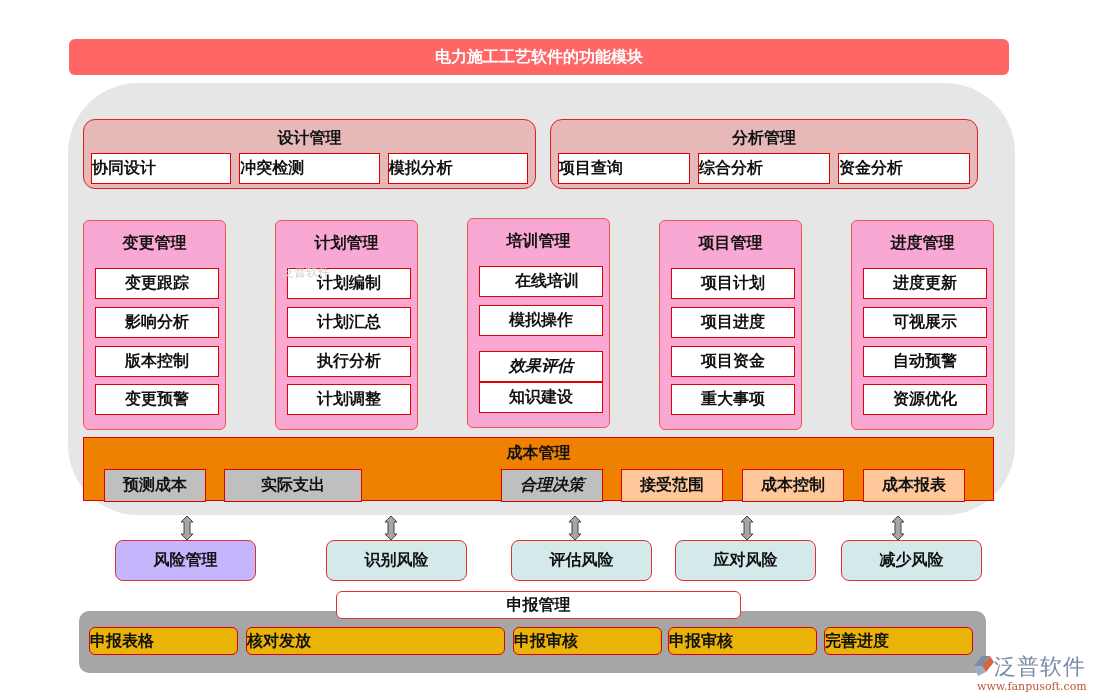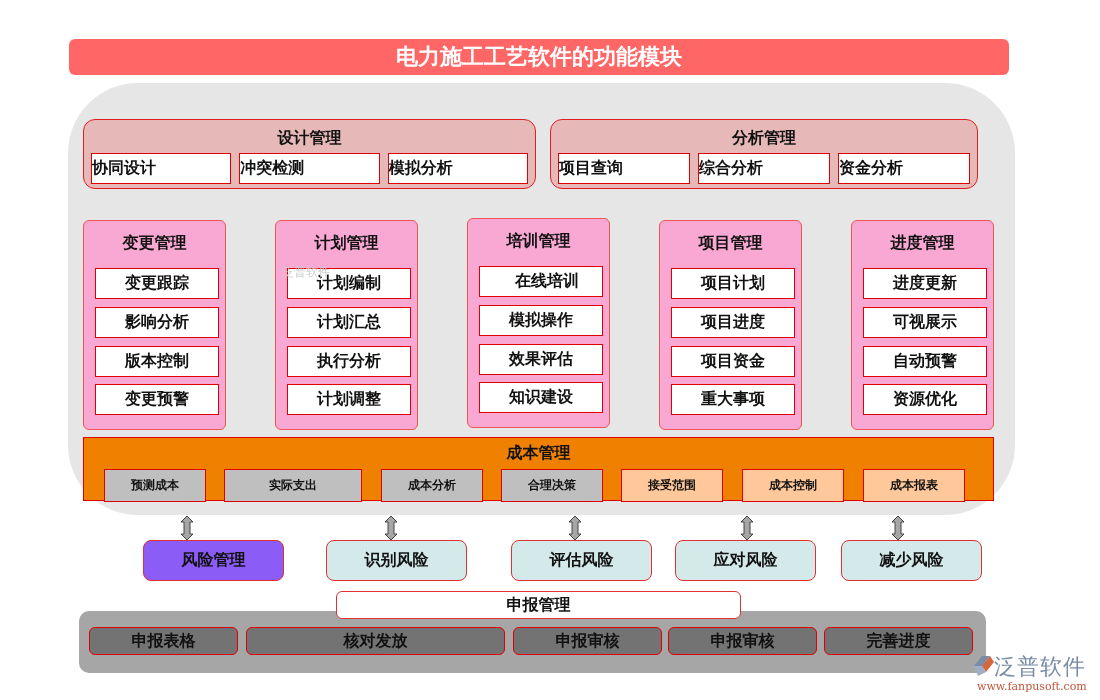--- a/index.html
+++ b/index.html
@@ -3,21 +3,21 @@
 <meta charset="utf-8">
 <style>
   * { box-sizing: border-box; margin: 0; padding: 0; }
   body {
     width: 1100px; height: 700px; background: #ffffff; position: relative; overflow: hidden;
     font-family: "DejaVu Sans", "Liberation Sans", sans-serif; font-weight: bold; color: #111;
   }
   .abs { position: absolute; }
   .title-bar {
     left: 69px; top: 39px; width: 940px; height: 36px; background: #ff6666; border-radius: 6px;
-    color: #fff; font-size: 22px; text-align: center; line-height: 36px;
+    color: #fff; font-size: 16px; text-align: center; line-height: 36px;
   }
   .big-panel {
     left: 68px; top: 83px; width: 947px; height: 432px; background: #e6e6e6; border-radius: 70px;
   }
   .top-group {
     background: #e6b8b8; border: 1.5px solid #e02020; border-radius: 12px;
   }
   .top-group .grp-title { text-align: center; font-size: 16px; margin-top: 7px; height: 22px; line-height: 22px; }
   .top-group .items { display: flex; gap: 8px; padding: 4px 7px 0 7px; }
   .top-group .item {
@@ -31,41 +31,41 @@
   .col-group .item {
     position: absolute; left: 11px; width: 124px; height: 31px; background: #fff; border: 1.5px solid #e00000;
     text-align: center; line-height: 28px; font-size: 16px;
   }
   .cost-bar {
     left: 83px; top: 437px; width: 911px; height: 64px; background: #f08000; border: 1.5px solid #e00000;
   }
   .cost-bar .grp-title { position: absolute; left: 0; width: 100%; top: 5px; text-align: center; font-size: 16px; }
   .cost-item {
     position: absolute; top: 31px; height: 33px; border: 1.5px solid #e00000;
-    text-align: center; line-height: 30px; font-size: 12px;
+    text-align: center; line-height: 30px; font-size: 16px;
   }
   .cost-item.grey { background: #bfbfbf; }
   .cost-item.peach { background: #ffc89a; }
   .arrow { position: absolute; top: 515px; width: 16px; height: 26px; }
   .risk {
     position: absolute; top: 540px; width: 141px; height: 41px; border: 1.5px solid #e03030; border-radius: 8px;
     text-align: center; line-height: 38px; font-size: 16px;
   }
-  .risk.white { background: #8b5cf6; margin-left: 28px; }
+  .risk.white { background: #c4b5fd; }
   .risk.teal { background: #d3e9ea; }
   .report-panel {
     left: 79px; top: 611px; width: 907px; height: 62px; background: #a6a6a6; border-radius: 10px;
   }
   .report-title {
     left: 336px; top: 591px; width: 405px; height: 28px; background: #fff; border: 1.5px solid #e03030; border-radius: 6px;
     text-align: center; line-height: 25px; font-size: 16px;
   }
   .report-item {
-    position: absolute; top: 627px; height: 28px; background: #737373; border: 1.5px solid #e00000; border-radius: 6px;
-    text-align: center; line-height: 25px; font-size: 16px;
+    position: absolute; top: 627px; height: 28px; background: #eab308; border: 1.5px solid #e00000; border-radius: 6px;
+    line-height: 25px; font-size: 16px;
   }
   .logo { left: 968px; top: 652px; width: 130px; height: 45px; }
   .logo .cn { position: absolute; left: 26px; top: 0; font-size: 22px; color: #7a8ba8; font-weight: normal; letter-spacing: 1px; }
   .logo .en { position: absolute; left: 9px; top: 28px; font-size: 11px; color: #c0553a; font-family: "DejaVu Serif", serif; font-weight: normal; }
   .wm { left: 282px; top: 264px; font-size: 12px; color: #cfcfcf; font-weight: normal; }
 </style>
 </head>
 <body>
 
 <div class="abs title-bar">电力施工工艺软件的功能模块</div>
@@ -100,21 +100,21 @@
   <div class="grp-title">计划管理</div>
   <div class="item" style="top:47px;text-align:center;">计划编制</div>
   <div class="item" style="top:86px;">计划汇总</div>
   <div class="item" style="top:125px;">执行分析</div>
   <div class="item" style="top:163px;">计划调整</div>
 </div>
 <div class="abs col-group" style="left:467px;top:218px;">
   <div class="grp-title">培训管理</div>
   <div class="item" style="top:47px;padding-left:12px;">在线培训</div>
   <div class="item" style="top:86px;">模拟操作</div>
-  <div class="item" style="top:125px;">效果评估</div>
+  <div class="item" style="top:132px;font-style:italic;">效果评估</div>
   <div class="item" style="top:163px;">知识建设</div>
 </div>
 <div class="abs col-group" style="left:659px;">
   <div class="grp-title">项目管理</div>
   <div class="item" style="top:47px;">项目计划</div>
   <div class="item" style="top:86px;">项目进度</div>
   <div class="item" style="top:125px;">项目资金</div>
   <div class="item" style="top:163px;">重大事项</div>
 </div>
 <div class="abs col-group" style="left:851px;">
@@ -124,22 +124,21 @@
   <div class="item" style="top:125px;">自动预警</div>
   <div class="item" style="top:163px;">资源优化</div>
 </div>
 
 <div class="abs wm">泛普软件</div>
 
 <div class="abs cost-bar">
   <div class="grp-title">成本管理</div>
   <div class="cost-item grey" style="left:20px;width:102px;">预测成本</div>
   <div class="cost-item grey" style="left:140px;width:138px;">实际支出</div>
-  <div class="cost-item grey" style="left:297px;width:102px;">成本分析</div>
-  <div class="cost-item grey" style="left:417px;width:102px;">合理决策</div>
+  <div class="cost-item grey" style="left:417px;width:102px;font-style:italic;">合理决策</div>
   <div class="cost-item peach" style="left:537px;width:102px;">接受范围</div>
   <div class="cost-item peach" style="left:658px;width:102px;">成本控制</div>
   <div class="cost-item peach" style="left:779px;width:102px;">成本报表</div>
 </div>
 
 <svg class="arrow" style="left:179px;" viewBox="0 0 16 26">
     <polygon points="8,1 14,7 11,7 11,19 14,19 8,25 2,19 5,19 5,7 2,7" fill="#a6a6a6" stroke="#444" stroke-width="1"></polygon>
   </svg>
 <svg class="arrow" style="left:383px;" viewBox="0 0 16 26">
     <polygon points="8,1 14,7 11,7 11,19 14,19 8,25 2,19 5,19 5,7 2,7" fill="#a6a6a6" stroke="#444" stroke-width="1"></polygon>

